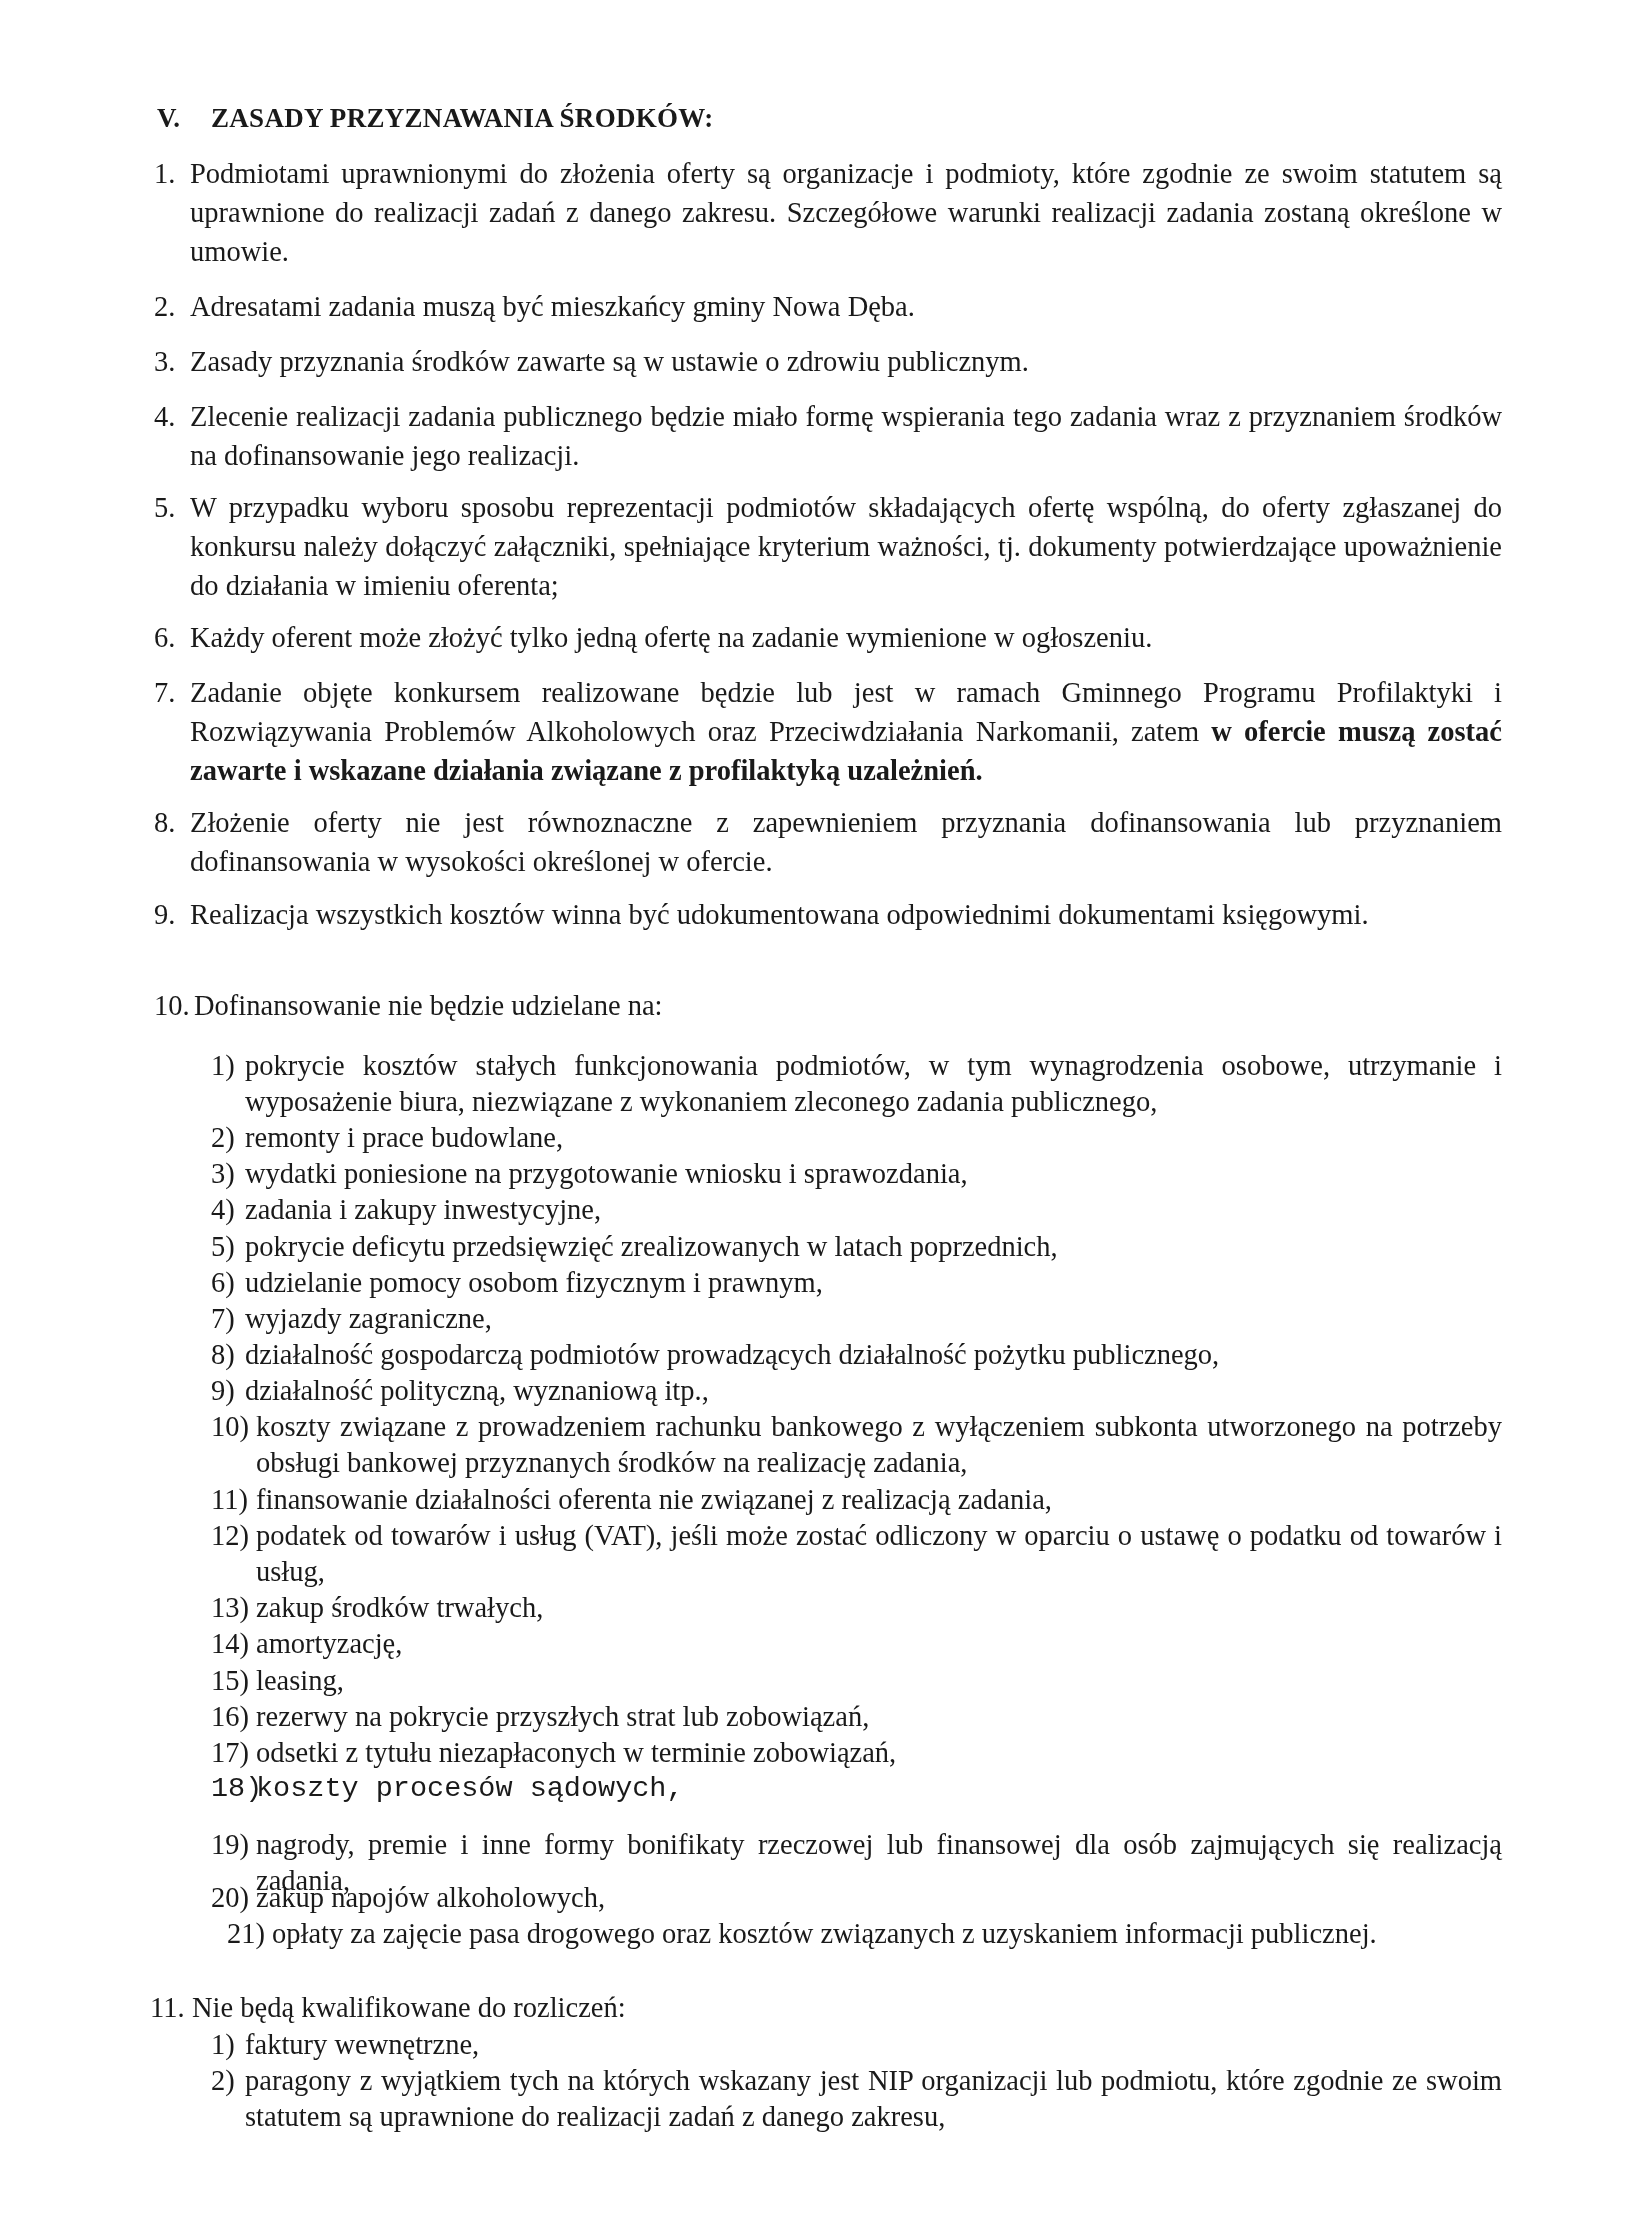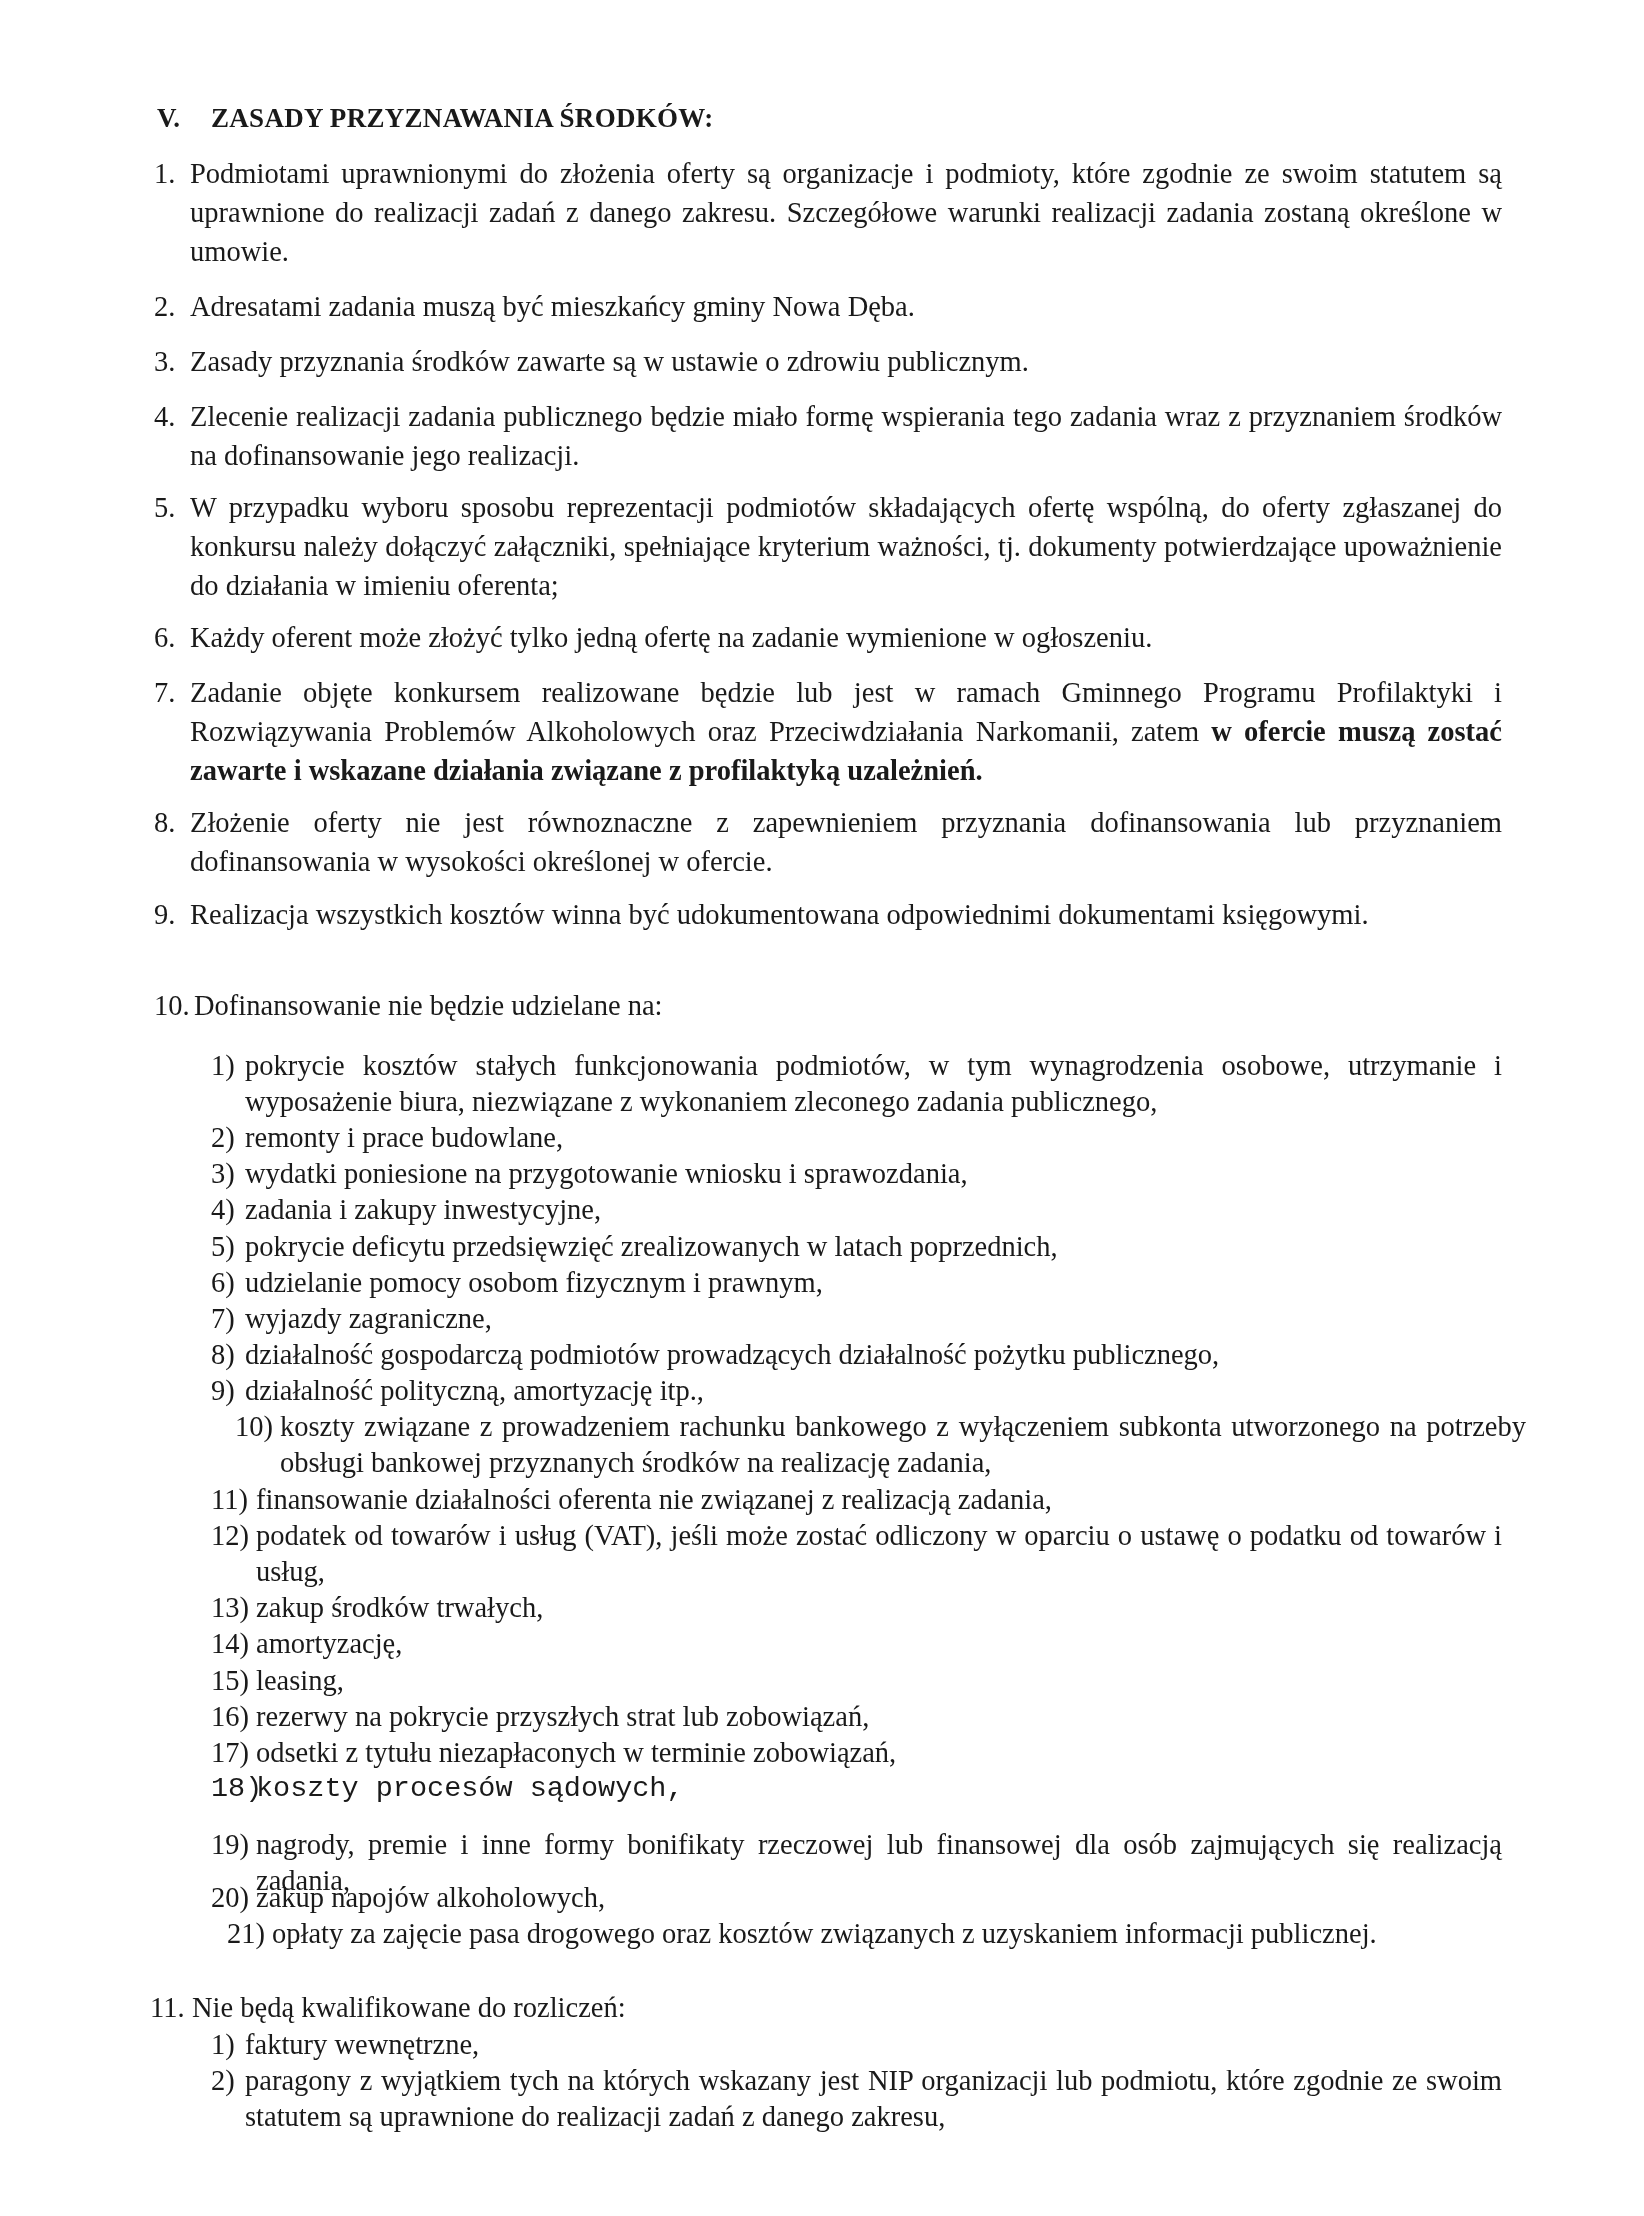--- a/index.html
+++ b/index.html
@@ -105,23 +105,23 @@
   <div class="sub" style="top:1301px;">
     <span class="n">7)</span>
     <span class="t">wyjazdy zagraniczne,</span>
   </div>
   <div class="sub" style="top:1337px;">
     <span class="n">8)</span>
     <span class="t">działalność gospodarczą podmiotów prowadzących działalność pożytku publicznego,</span>
   </div>
   <div class="sub" style="top:1373px;">
     <span class="n">9)</span>
-    <span class="t">działalność polityczną, amortyzację itp.,</span>
+    <span class="t">działalność polityczną, wyznaniową itp.,</span>
   </div>
-  <div class="sub two" style="top:1409px;margin-left:24px;">
+  <div class="sub two" style="top:1409px;">
     <span class="n">10)</span>
     <span class="t last-left">koszty związane z prowadzeniem rachunku bankowego z wyłączeniem subkonta utworzonego na potrzeby obsługi bankowej przyznanych środków na realizację zadania,</span>
   </div>
   <div class="sub two" style="top:1482px;">
     <span class="n">11)</span>
     <span class="t">finansowanie działalności oferenta nie związanej z realizacją zadania,</span>
   </div>
   <div class="sub two" style="top:1518px;">
     <span class="n">12)</span>
     <span class="t last-left">podatek od towarów i usług (VAT), jeśli może zostać odliczony w oparciu o ustawę o podatku od towarów i usług,</span>

